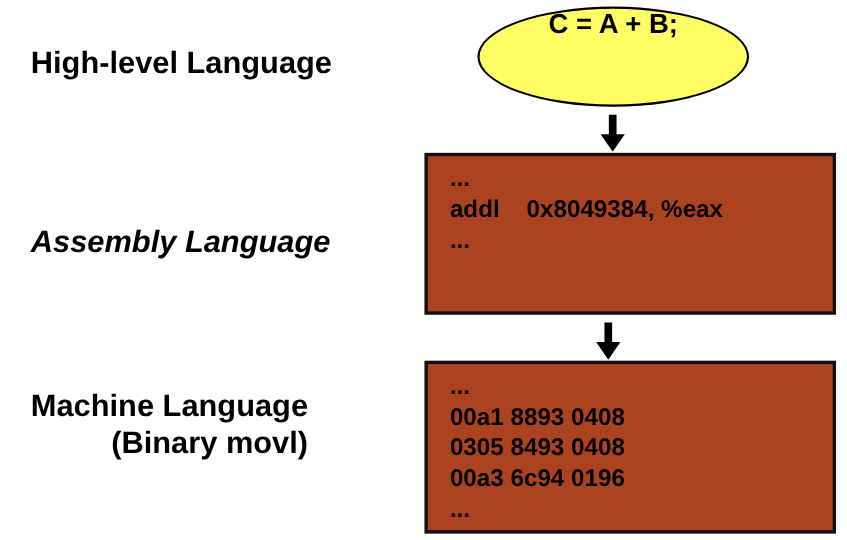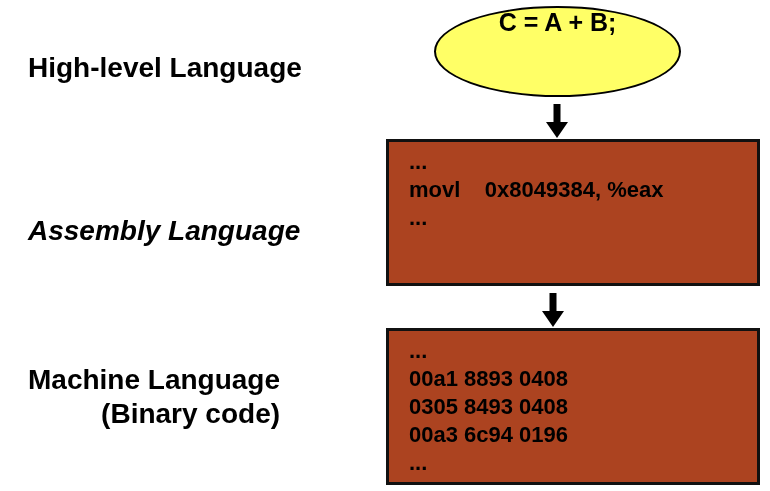--- a/index.html
+++ b/index.html
@@ -16,21 +16,20 @@
     overflow: hidden;
   }
   .label {
     position: absolute;
     left: 28px;
     font-size: 28px;
     font-weight: bold;
     color: var(--text, #000);
     line-height: 34px;
     white-space: nowrap;
-    margin-top: 11px;
   }
   #lbl-high    { top: 40px; }
   #lbl-asm     { top: 203px; font-style: italic; }
   #lbl-machine { top: 352px; text-align: right; }
 
   .ellipse {
     position: absolute;
     left: 434px;
     top: 6px;
     width: 247px;
@@ -88,37 +87,37 @@
     <span>C = A + B;</span>
   </div>
 
   <svg class="arrow" id="arrow1" viewBox="0 0 28 34">
     <rect x="10.5" y="0" width="7" height="20" fill="var(--arrow, #000)"></rect>
     <polygon points="3,18 25,18 14,34" fill="var(--arrow, #000)"></polygon>
   </svg>
 
   <div class="box" id="box-asm">
     <div class="code-line">...</div>
-    <div class="code-line">movl    0x8049384, %eax</div>
+    <div class="code-line">addl    0x8049384, %eax</div>
     <div class="code-line">...</div>
   </div>
 
   <div class="label" id="lbl-asm">Assembly Language</div>
 
   <svg class="arrow" id="arrow2" viewBox="0 0 28 34">
     <rect x="10.5" y="0" width="7" height="20" fill="var(--arrow, #000)"></rect>
     <polygon points="3,18 25,18 14,34" fill="var(--arrow, #000)"></polygon>
   </svg>
 
   <div class="box" id="box-machine">
     <div class="code-line">...</div>
     <div class="code-line">00a1 8893 0408</div>
     <div class="code-line">0305 8493 0408</div>
     <div class="code-line">00a3 6c94 0196</div>
     <div class="code-line">...</div>
   </div>
 
   <div class="label" id="lbl-machine">
     <div>Machine Language</div>
-    <div>(Binary code)</div>
+    <div>(Binary movl)</div>
   </div>
 
 </div>
 
 </body></html>

